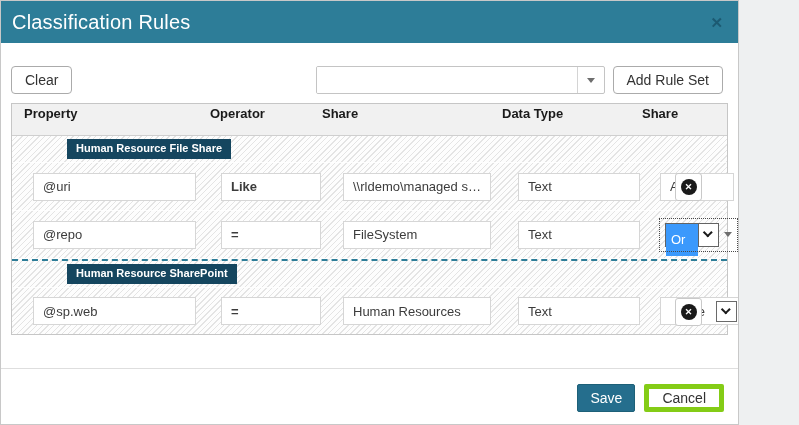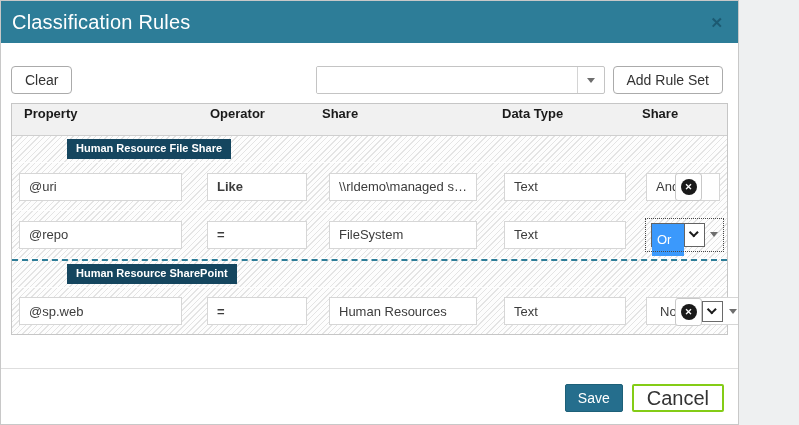--- a/index.html
+++ b/index.html
@@ -53,21 +53,21 @@
     font-weight:700; padding:3px 9px; line-height:1.2; white-space:nowrap;
   }
   .rule-row { display:flex; align-items:center; height:48px; position:relative; border-bottom:1px solid rgba(255,255,255,.85); }
   .rule-row.last { height:46px; border-bottom:0; }
 
   .cell-input {
     height:28px; border:1px solid #d6d6d6; background:#fff; font-size:13px;
     color:#3c3c3c; padding:0 9px; font-family:inherit; white-space:nowrap;
     overflow:hidden; text-overflow:ellipsis;
   }
-  .in-prop { margin-left:7px;  width:163px; }
+  .in-prop { margin-left:21px;  width:163px; }
   .in-op   { margin-left:25px; width:100px;font-weight:bold; }
   .in-val  { margin-left:22px; width:148px; }
   .in-dt   { margin-left:27px; width:122px; }
   .in-join { margin-left:20px; width:74px; }
 
   .delete-btn {
     position:absolute; right:25px; top:10px; width:27px; height:28px;
     background:#fff; border:1px solid #c9c9c9; border-radius:3px;
     display:flex; align-items:center; justify-content:center; cursor:pointer; padding:0;
   }
@@ -94,22 +94,22 @@
   .mini-select .sel-btn { border-left:0; width:19px; }
 
   
   .footer-sep { margin-top:33px; border-top:1px solid #dedede; }
   .footer { display:flex; justify-content:flex-end; gap:9px; padding:15px 14px 0 0; }
   .btn-save {
     background:#256e8d; color:#fff; border:1px solid #1d6078; border-radius:2px;
     height:28px; padding:0 12px; font-size:14px; font-family:inherit; cursor:pointer;
   }
   .btn-cancel {
-    background:#fff; border:2px solid #84cc16; border-radius:2px; color:#333;
-    height:28px; padding:0 13px; font-size:20px; font-family:inherit; cursor:pointer;
+    background:#fff; border:5px solid #84cc16; border-radius:2px; color:#333;
+    height:28px; padding:0 13px; font-size:14px; font-family:inherit; cursor:pointer;
   }
 </style>
 </head>
 <body>
 
 <div class="dialog">
 
   <div class="dlg-header">
     <span class="dlg-title">Classification Rules</span>
     <span class="dlg-close">✕</span>

